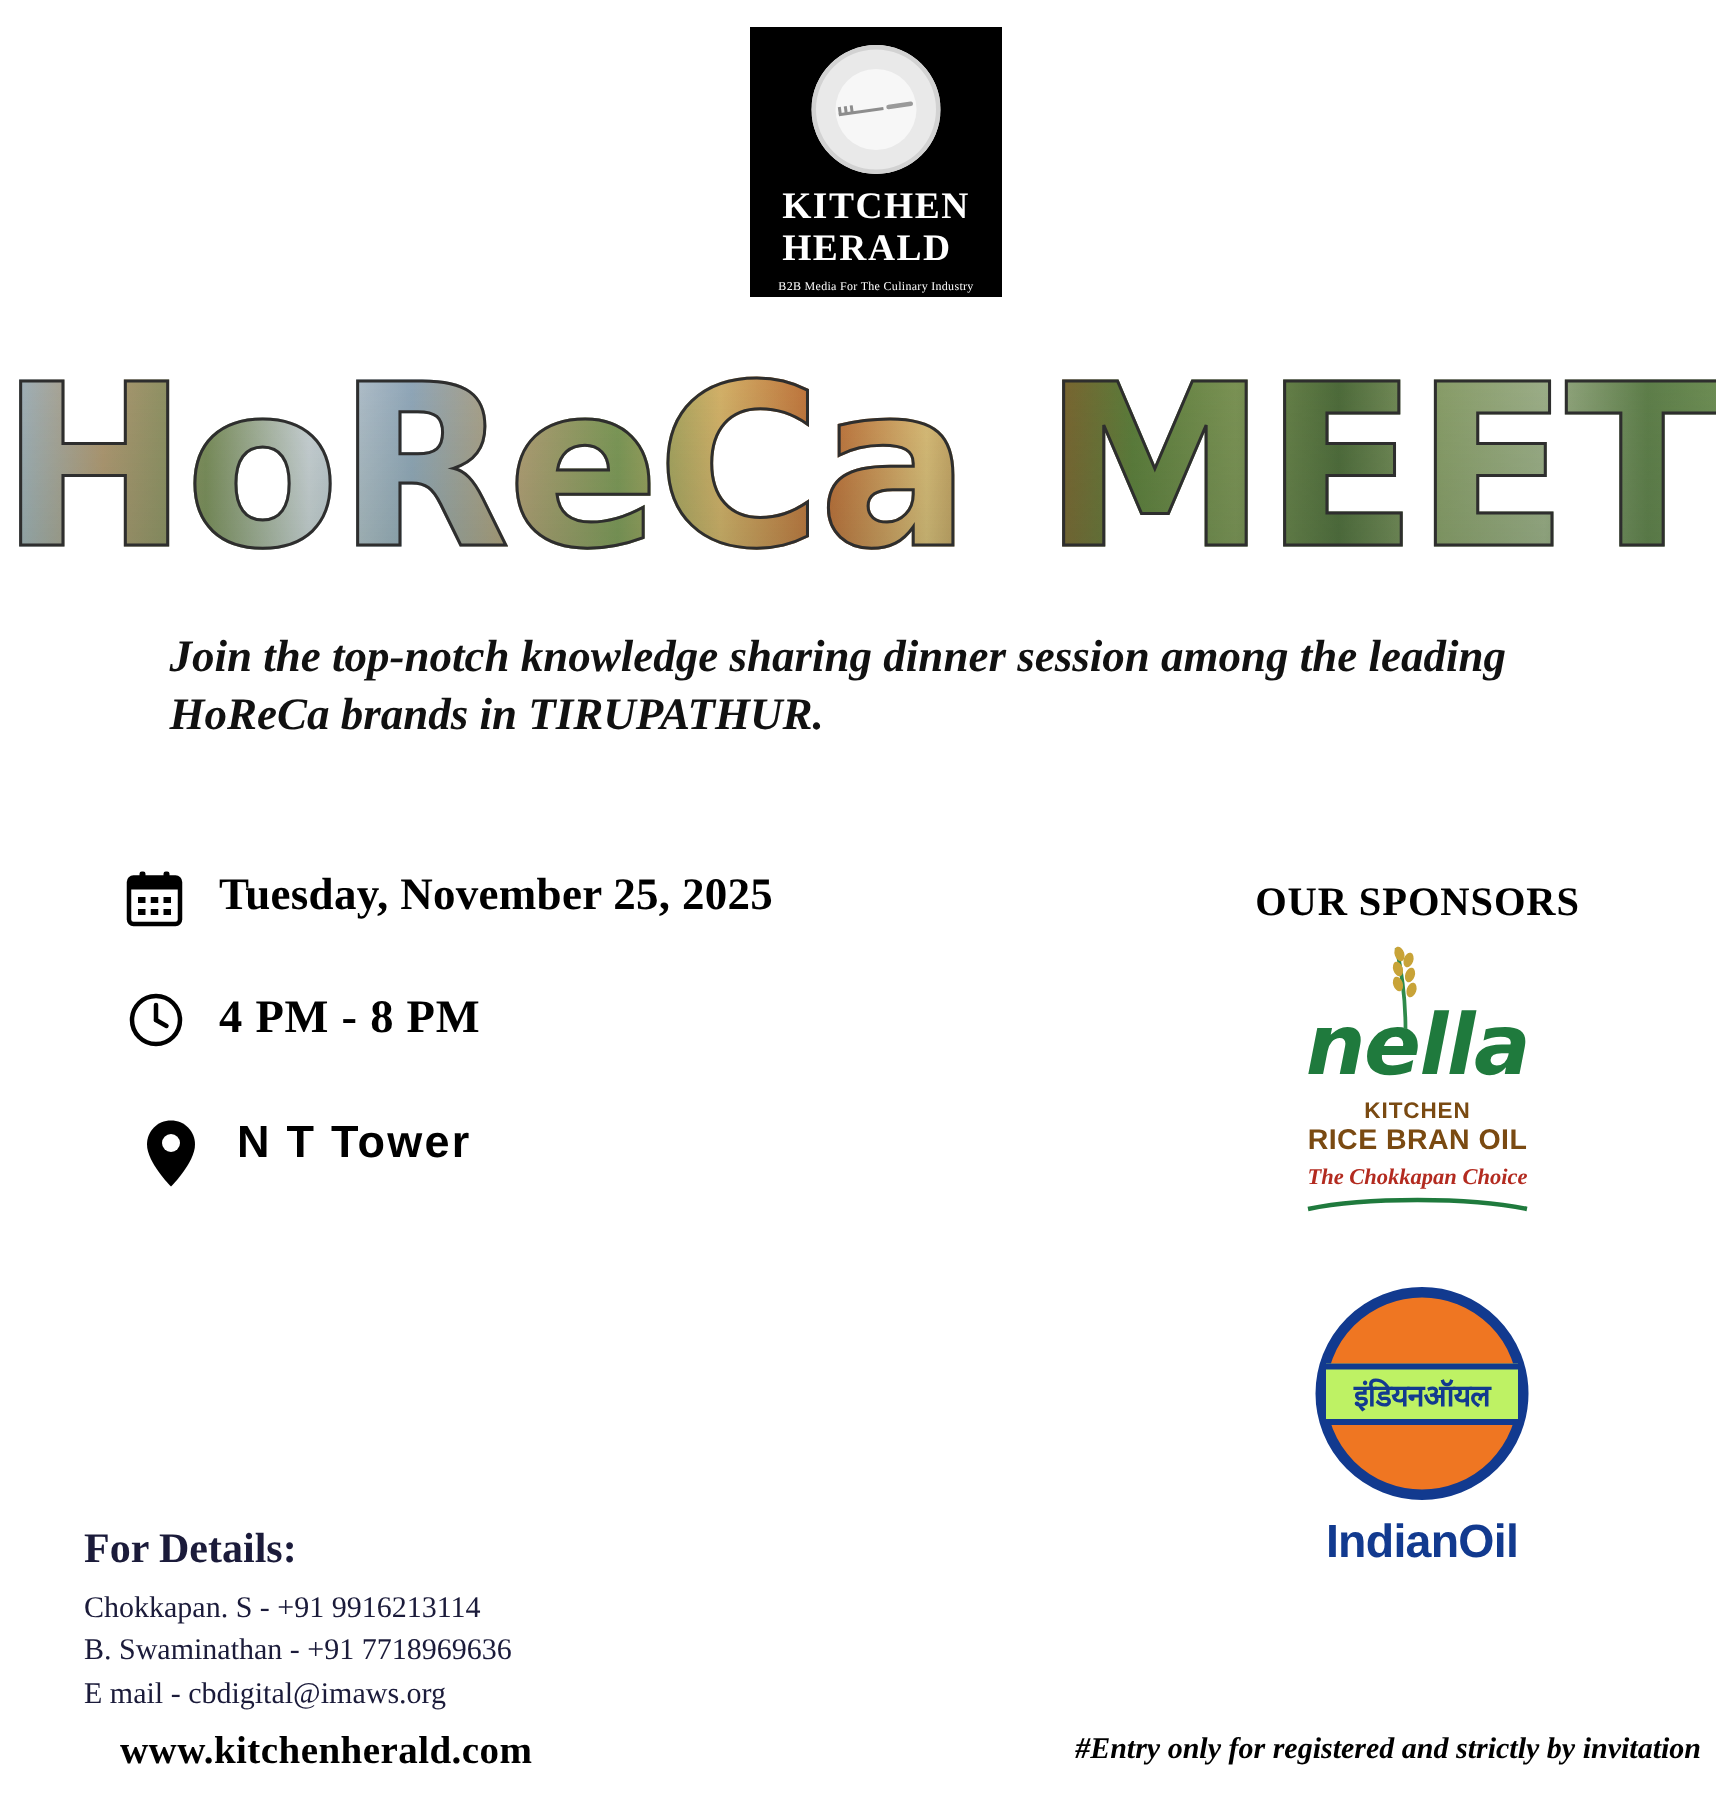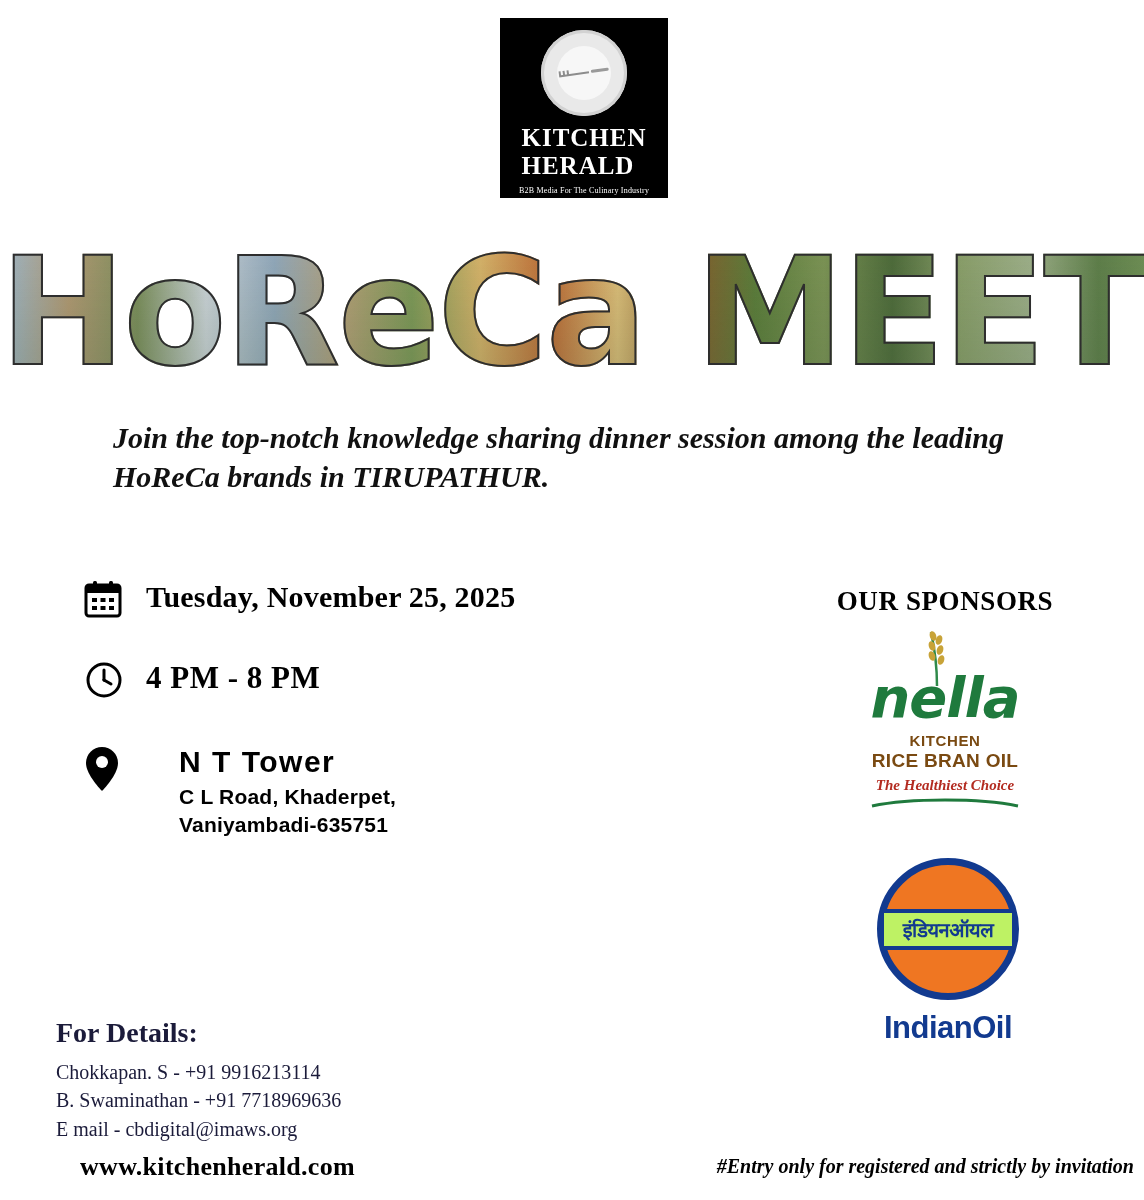--- a/index.html
+++ b/index.html
@@ -117,21 +117,21 @@
   }
   .detail-icon {
     width: 46px;
     flex: 0 0 46px;
     display: flex;
     align-items: flex-start;
     justify-content: flex-start;
   }
   .row-date  { left: 56px; top: 580px; }
   .row-time  { left: 56px; top: 660px; }
-  .row-venue { left: 56px; top: 745px; gap: 33px; }
+  .row-venue { left: 68px; top: 745px; }
 
   .detail-text-main {
     font-family: "Liberation Serif", serif;
     font-weight: bold;
     font-size: 30px;
     color: #000;
     letter-spacing: .2px;
   }
   .venue-title {
     font-family: "Liberation Sans", sans-serif;
@@ -350,45 +350,41 @@
 
 <div class="detail-row row-venue">
   <div class="detail-icon">
     <svg width="36" height="48" viewBox="0 0 36 48">
       <path d="M18 2 C9 2 2 9 2 18 C2 30 18 46 18 46 C18 46 34 30 34 18 C34 9 27 2 18 2 Z" fill="#000"></path>
       <circle cx="18" cy="17" r="6" fill="#fff"></circle>
     </svg>
   </div>
   <div style="padding-left:16px;">
     <div class="venue-title">N T Tower</div>
-    <div class="venue-lines">
-      <span>C L Road, Khaderpet,</span><br>
-      <span>Vaniyambadi-635751</span>
-    </div>
   </div>
 </div>
 
 <div class="sponsors-title">OUR SPONSORS</div>
 
 <div class="sponsor-nella">
   <svg class="nella-wheat" viewBox="0 0 40 56">
     <path d="M20 56 C20 40 18 20 14 2" stroke="#2f8a4a" stroke-width="2.5" fill="none"></path>
     <g fill="#c8a338">
       <ellipse cx="16" cy="6" rx="3.2" ry="5" transform="rotate(-18 16 6)"></ellipse>
       <ellipse cx="22" cy="10" rx="3.2" ry="5" transform="rotate(18 22 10)"></ellipse>
       <ellipse cx="15" cy="16" rx="3.2" ry="5" transform="rotate(-18 15 16)"></ellipse>
       <ellipse cx="23" cy="20" rx="3.2" ry="5" transform="rotate(18 23 20)"></ellipse>
       <ellipse cx="15" cy="26" rx="3.2" ry="5" transform="rotate(-18 15 26)"></ellipse>
       <ellipse cx="24" cy="30" rx="3.2" ry="5" transform="rotate(18 24 30)"></ellipse>
     </g>
   </svg>
   <div class="nella-word">nella</div>
   <div class="nella-refined">KITCHEN</div>
   <div class="nella-rbo">RICE BRAN OIL</div>
-  <div class="nella-choice">The Healthiest Choice</div>
+  <div class="nella-choice">The Chokkapan Choice</div>
   <svg class="nella-swoosh" viewBox="0 0 150 10">
     <path d="M2 8 C40 0 110 0 148 8" stroke="#1f7a3d" stroke-width="3" fill="none"></path>
   </svg>
 </div>
 
 <div class="sponsor-iocl">
   <div class="iocl-disc">
     <div class="iocl-band">इंडियनऑयल</div>
   </div>
   <div class="iocl-name">IndianOil</div>

